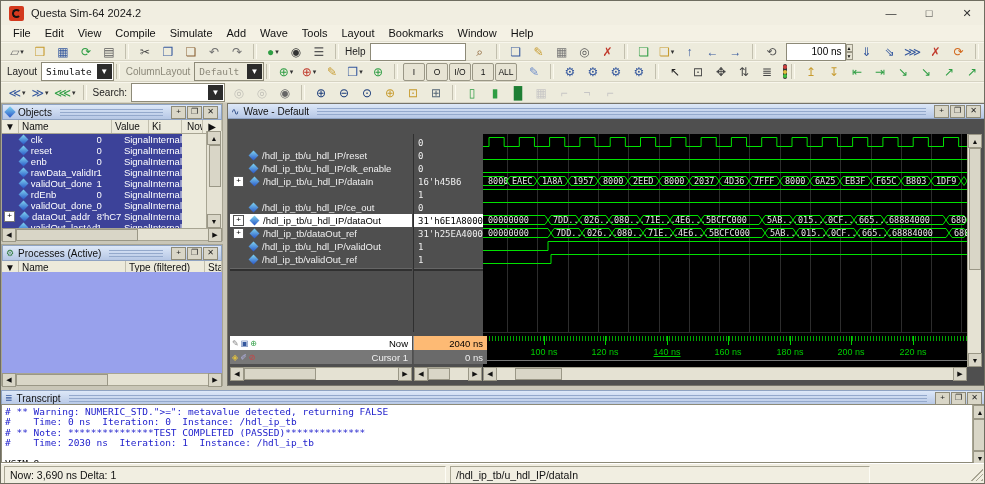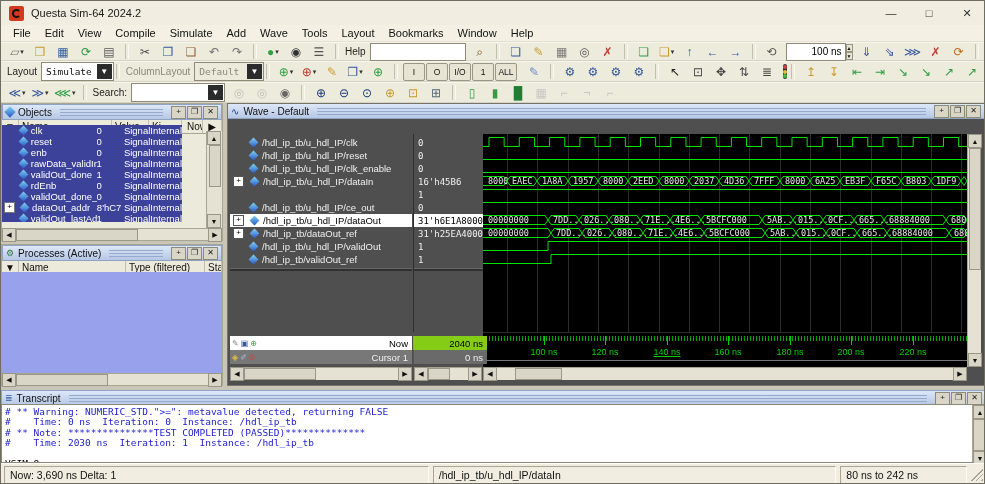--- a/index.html
+++ b/index.html
@@ -460,21 +460,21 @@
       <div class="cell" style="width:10px;">▼</div>
       <div class="cell" style="width:86px;">Name</div>
       <div class="cell" style="width:30px;">Value</div>
       <div class="cell" style="width:26px;">Ki</div>
       <div class="cell" style="flex:1;gap:2px;">
           <span style="width:6px;height:6px;background:#c0392b;display:inline-block;"></span>
           <span>Now</span>
         </div>
       <div class="cell" style="width:12px;justify-content:center;">▶</div>
     </div>
-    <div class="objrows" id="objects-rows" style="position:absolute;left:0;top:21px;width:180px;height:97px;">
+    <div class="objrows" id="objects-rows" style="position:absolute;left:0;top:30px;width:180px;height:97px;">
         <div class="orow">
           <span style="width: 13px;"></span>
           <span class="diamond" style="margin: 0px 4px 0px 6px;"></span>
           <span class="c-name" style="width: 72px;">clk</span>
           <span style="width: 30px; overflow: hidden;">0</span>
           <span style="width: 28px;">Signal</span>
           <span>Internal</span>
         </div>
         <div class="orow">
           <span style="width: 13px;"></span>
@@ -588,25 +588,20 @@
       <span class="grip"></span>
       <span class="pbtns" id="wave-pbtns" style="display:flex;gap:1px;">
           <span class="pbtn">+</span>
           <span class="pbtn">❐</span>
           <span class="pbtn">✕</span>
         </span>
     </div>
 
 
     <div class="wnames" id="wave-names">
-        <div class="wrow" style="top: 2px;">
-          <span style="width: 13px;"></span>
-          <span class="diamond" style="margin: 0px 5px 0px 7px;"></span>
-          <span style="overflow: hidden;">/hdl_ip_tb/u_hdl_IP/clk</span>
-        </div>
         <div class="wrow" style="top: 28px;">
           <span style="width: 13px;"></span>
           <span class="diamond" style="margin: 0px 5px 0px 7px;"></span>
           <span style="overflow: hidden;">/hdl_ip_tb/u_hdl_IP/clk_enable</span>
         </div>
         <div class="wrow" style="top: 15px;">
           <span style="width: 13px;"></span>
           <span class="diamond" style="margin: 0px 5px 0px 7px;"></span>
           <span style="overflow: hidden;">/hdl_ip_tb/u_hdl_IP/reset</span>
         </div>
@@ -828,21 +823,21 @@
         <div class="tlabel" style="left: 430px;">220 ns</div>
         <div class="tlabel" style="left: 491px;">240 ns</div>
       </div>
 
     <div class="wfoot" style="left:2px;top:232px;width:182px;background:#fff;color:#000;">
       <span class="ico" style="color:#888;">✎</span>
       <span class="ico" style="color:#35589e;">▣</span>
       <span class="ico" style="color:#2f9e44;">⊕</span>
       <span style="margin-left:auto;padding-right:4px;">Now</span>
     </div>
-    <div class="wfoot" style="left:185px;top:232px;width:69px;background:#84cc16;color:#000;justify-content:flex-end;padding-right:4px;border-left:1px solid #999;">2040 ns</div>
+    <div class="wfoot" style="left:185px;top:232px;width:69px;background:#fdba74;color:#000;justify-content:flex-end;padding-right:4px;border-left:1px solid #999;">2040 ns</div>
     <div class="wfoot" style="left:2px;top:246px;width:182px;background:#787878;color:#f0f0f0;">
       <span class="ico" style="color:#e0c040;">◈</span>
       <span class="ico" style="color:#b0b0e0;">✐</span>
       <span class="ico" style="color:#d04040;">⊘</span>
       <span style="margin-left:auto;padding-right:4px;">Cursor 1</span>
     </div>
     <div class="wfoot" style="left:185px;top:246px;width:69px;background:#6a6a6a;color:#f0f0f0;justify-content:flex-end;padding-right:4px;border-left:1px solid #555;">0 ns</div>
 
     <div class="scroll-h abs" style="left:2px;top:263px;width:182px;height:13px;">
       <span class="sbtn">◀</span>
@@ -887,17 +882,16 @@
       <span class="sbtn">▲</span>
         <div class="thumb" style="flex:0 0 30px;"></div>
         <span style="flex:1"></span>
         <span class="sbtn">▼</span>
     </div>
   </div>
 
   <div class="abs statusbar">
     <div class="scell" style="width:430px;">Now: 3,690 ns  Delta: 1</div>
     <div class="scell" style="width:408px;">/hdl_ip_tb/u_hdl_IP/dataIn</div>
-    <div class="scell" style="width:120px;">80 ns to 242 ns</div>
     <div class="grip-corner"></div>
   </div>
 
 </div>
 
 </body></html>

